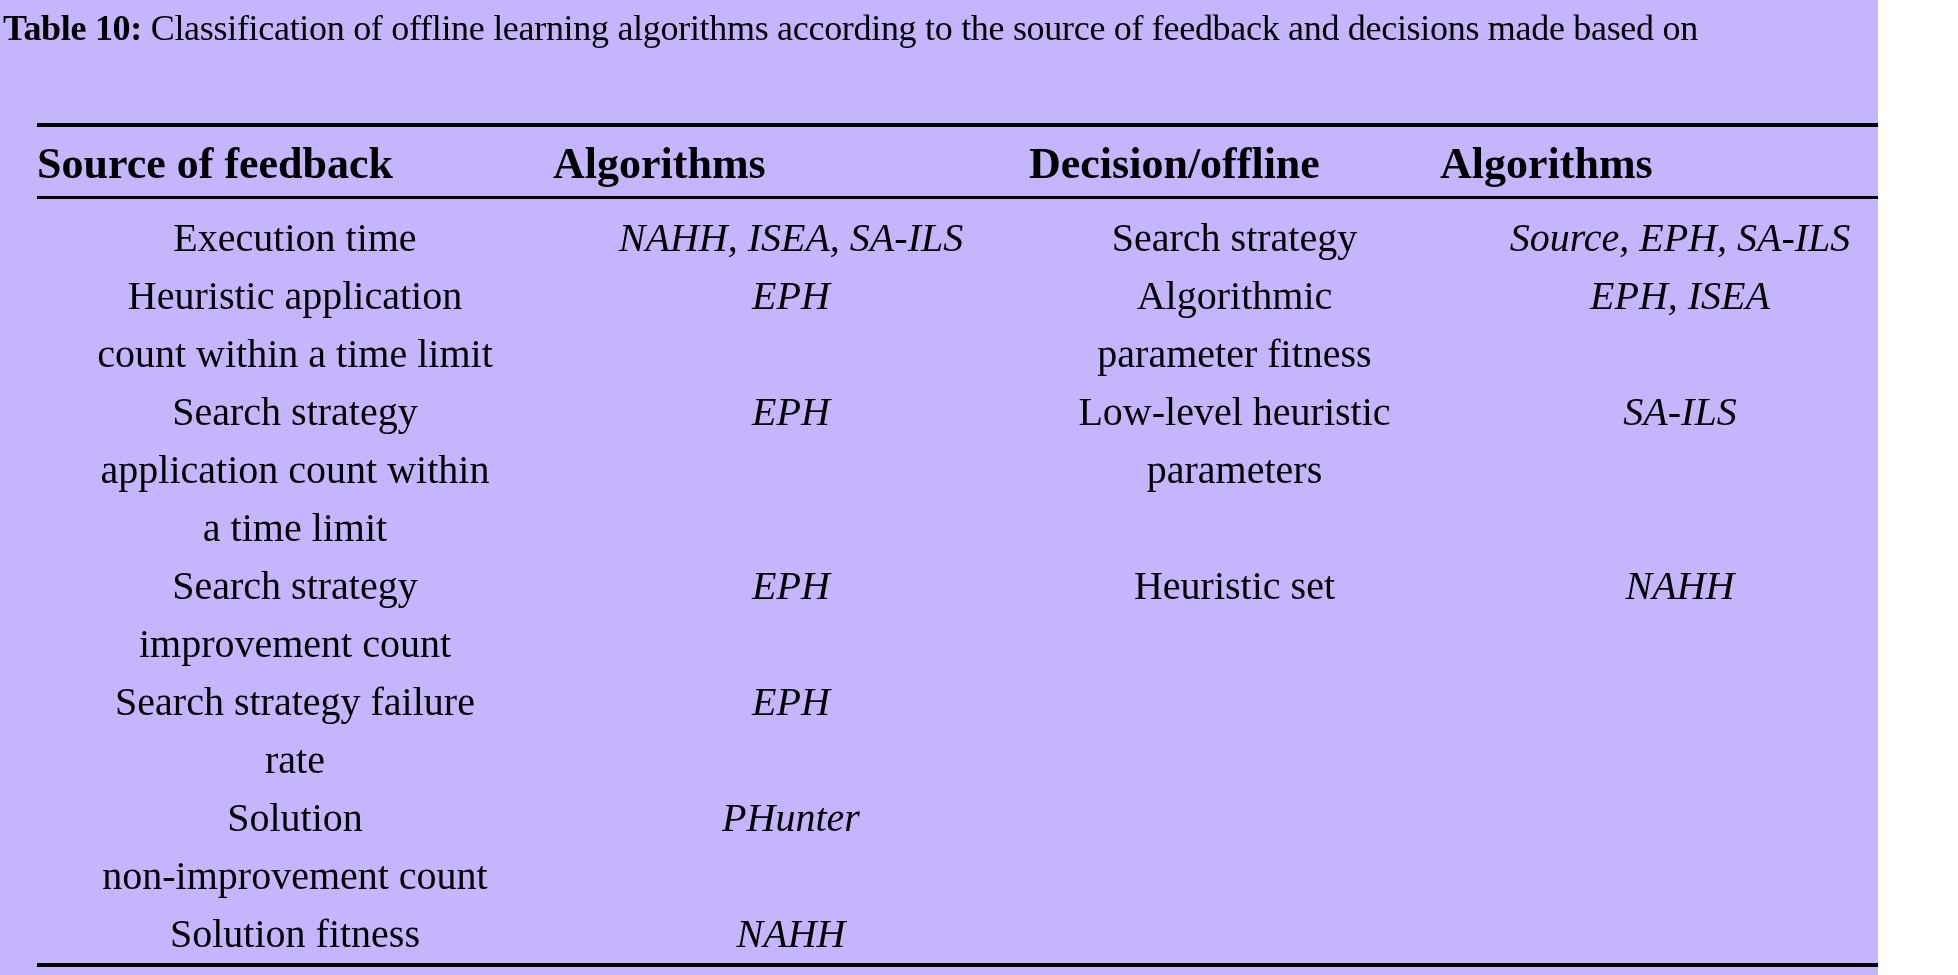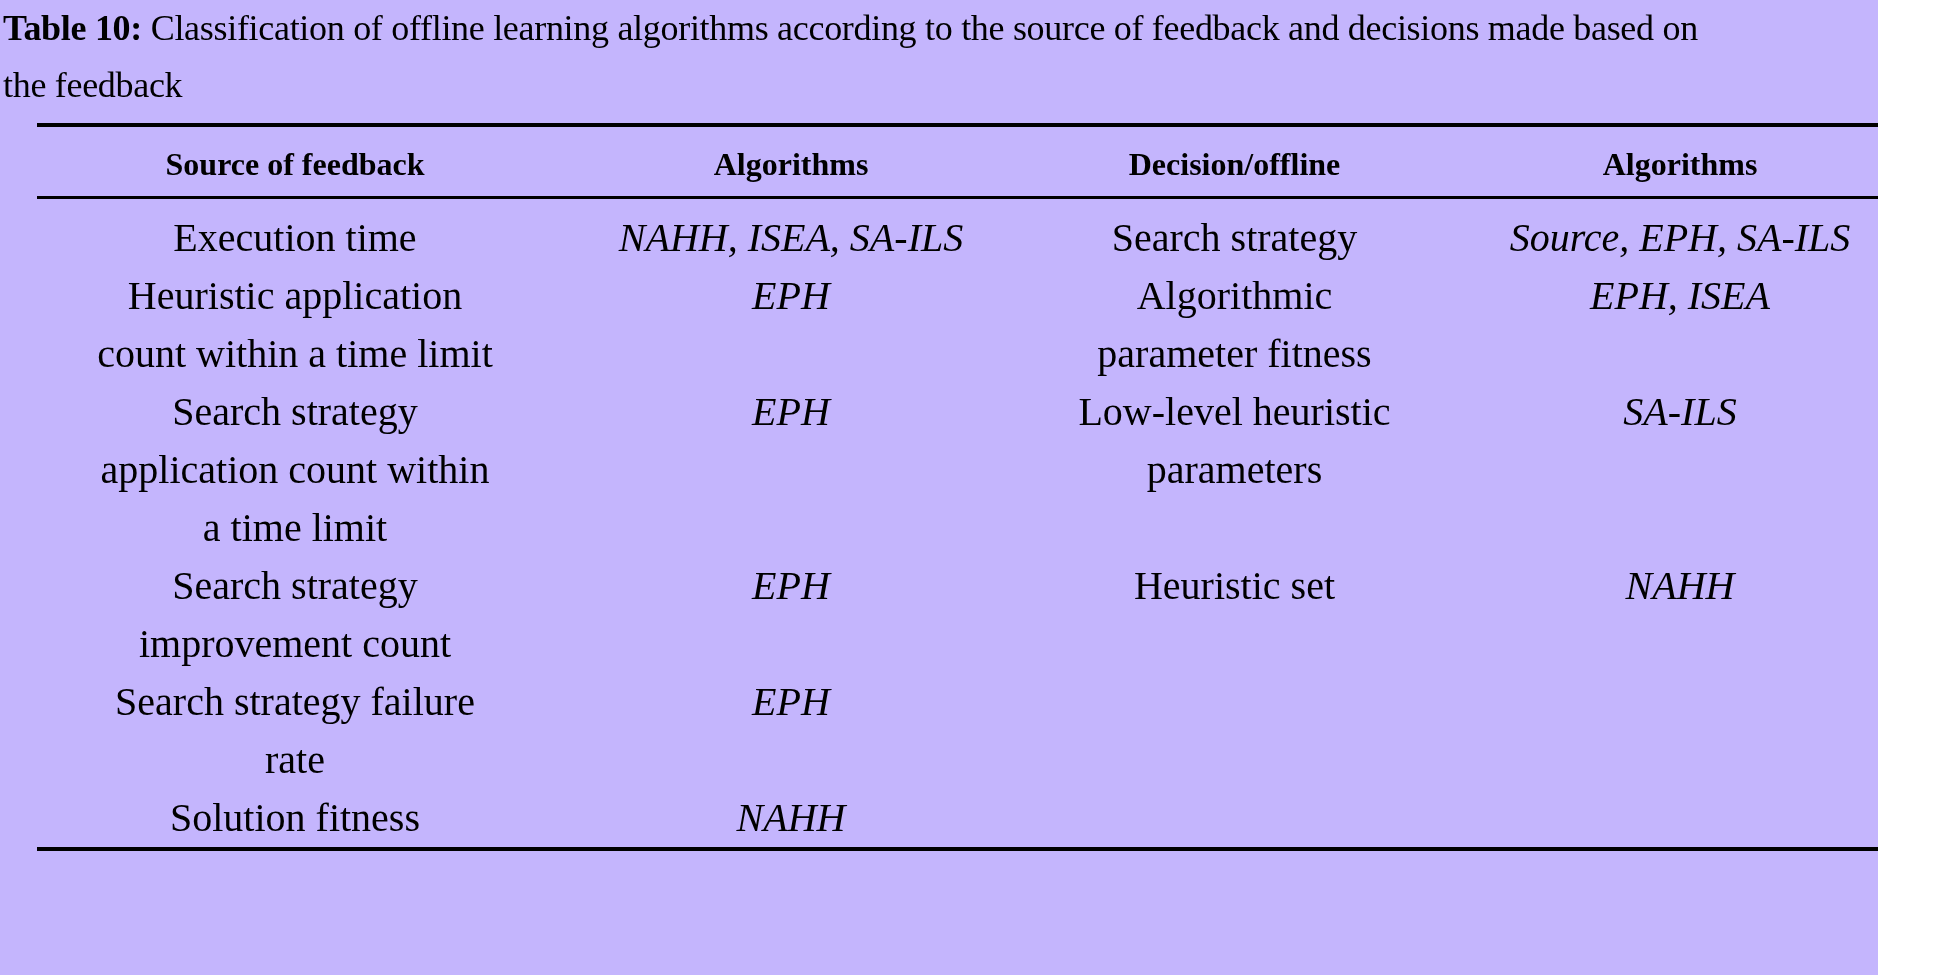--- a/index.html
+++ b/index.html
@@ -30,24 +30,24 @@
     left: 37px;
     top: 123px;
     width: 1883px;
     border-collapse: collapse;
     table-layout: fixed;
     border-top: 4px solid #000000;
     border-bottom: 4px solid #000000;
   }
   .tbl th {
     font-weight: bold;
-    font-size: 32px;
+    font-size: 44px;
     line-height: 46px;
     padding: 14px 0 9px 0;
-    text-align: center;
+    text-align: left;
     vertical-align: middle;
     border-bottom: 3px solid #000000;
     white-space: pre;
   }
   .tbl td {
     font-size: 40px;
     line-height: 58px;
     padding: 0;
     text-align: center;
     vertical-align: top;
@@ -60,21 +60,20 @@
 </head>
 <body>
 
 <div class="page">
 
   <div class="caption">
     <div class="cap-line">
       <span class="cap-label">Table 10:</span>
       <span class="cap-text">Classification of offline learning algorithms according to the source of feedback and decisions made based on</span>
     </div>
-    <div class="cap-line">the feedback</div>
   </div>
 
   <table class="tbl">
     <colgroup>
       <col style="width:516px">
       <col style="width:476px">
       <col style="width:411px">
       <col style="width:480px">
     </colgroup>
     <thead>
@@ -117,20 +116,27 @@
         <td class="c-alg">NAHH</td>
       </tr>
       <tr>
         <td class="c-src">Search strategy failure
 rate</td>
         <td class="c-alg">EPH</td>
         <td class="c-dec"></td>
         <td class="c-alg"></td>
       </tr>
       <tr>
+        <td class="c-src">Solution
+non-improvement count</td>
+        <td class="c-alg">PHunter</td>
+        <td class="c-dec"></td>
+        <td class="c-alg"></td>
+      </tr>
+      <tr>
         <td class="c-src">Solution fitness</td>
         <td class="c-alg">NAHH</td>
         <td class="c-dec"></td>
         <td class="c-alg"></td>
       </tr>
     </tbody>
   </table>
 
 </div>
 

